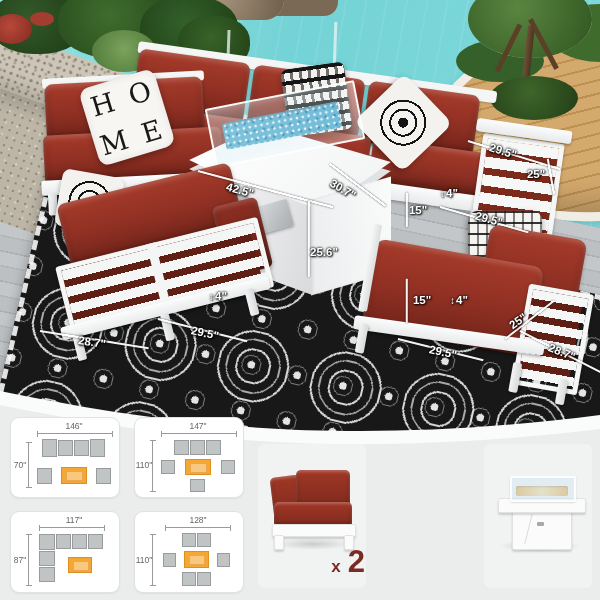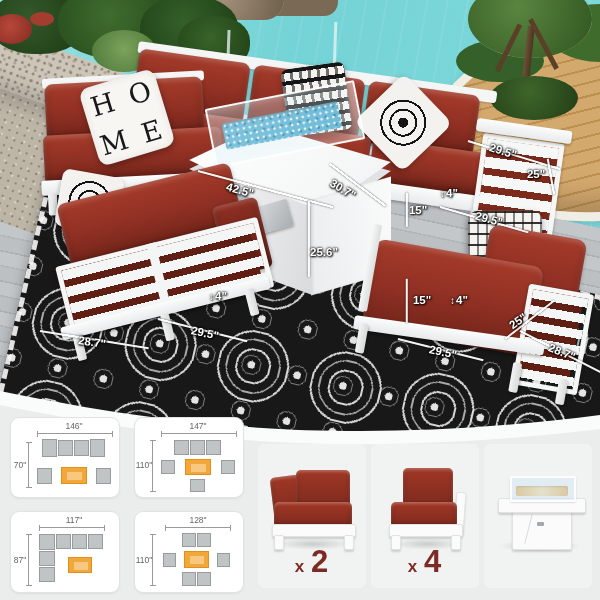--- a/index.html
+++ b/index.html
@@ -25,21 +25,21 @@
   .dh::before,.dh::after{content:"";position:absolute;top:-2.5px;width:1px;height:6px;background:#9a9a9a;}
   .dh::before{left:0}.dh::after{right:0}
   .dv{position:absolute;width:1px;background:#9a9a9a;}
   .dv::before,.dv::after{content:"";position:absolute;left:-2.5px;height:1px;width:6px;background:#9a9a9a;}
   .dv::before{top:0}.dv::after{bottom:0}
   .dlab{position:absolute;font-size:8.5px;color:#666;transform:translate(-50%,-50%);white-space:nowrap;}
   .s{position:absolute;background:#c1c4c5;border:1px solid #999c9d;box-sizing:border-box;}
   .t{position:absolute;background:#f5a733;border:1px solid #dd8f22;box-sizing:border-box;}
   .t::after{content:"";position:absolute;left:16%;top:20%;width:64%;height:56%;background:#f8c87f;border:1px solid #eaa74e;}
   .cell{position:absolute;top:444px;width:108px;height:144px;background:#f1f2f2;border-radius:6px;}
-  .count{position:absolute;bottom:8px;width:100%;text-align:center;color:#7c2b24;}
+  .count{position:absolute;bottom:8px;width:100%;text-align:right;color:#7c2b24;}
   .count .x{font-size:17px;font-weight:600;margin-right:7px;}
   .count .n{font-size:31px;font-weight:800;letter-spacing:1px;}
   .ill{position:absolute;left:8px;top:14px;width:92px;height:92px;}
   .mini-red{position:absolute;background:linear-gradient(180deg,#a03726,#7d2a1d);border-radius:5px;box-shadow:inset 0 2px 3px rgba(255,255,255,.25), inset 0 -4px 5px rgba(0,0,0,.3);}
   .mini-white{position:absolute;background:#fbfbfb;border:1px solid #e1e2e3;border-radius:2px;box-shadow:0 2px 2px rgba(0,0,0,.15);}
   .shadow-e{position:absolute;background:radial-gradient(ellipse at center,rgba(0,0,0,.16),rgba(0,0,0,0) 70%);border-radius:50%;}
   .home-pillow{display:grid;grid-template-columns:1fr 1fr;align-items:center;justify-items:center;
       font-family:"DejaVu Serif",serif;font-size:27px;color:#181818;background:#f8f6f2;border-radius:10px;
       box-shadow:0 3px 6px rgba(0,0,0,.3), inset 0 0 8px rgba(0,0,0,.08);}
 </style>
@@ -296,34 +296,20 @@
       <div class="mini-red" style="left:8px;top:44px;width:78px;height:26px;"></div>
       <div class="mini-white" style="left:6px;top:66px;width:82px;height:11px;"></div>
       <div class="mini-white" style="left:8px;top:77px;width:8px;height:13px;"></div>
       <div class="mini-white" style="left:78px;top:77px;width:8px;height:13px;"></div>
     </div>
     <div class="count">
       <span class="x">x</span><span class="n">2</span>
     </div>
   </div>
 
-  <div class="cell" style="left:371px;">
-    <div class="ill">
-      <div class="shadow-e" style="left:12px;top:80px;width:72px;height:12px;"></div>
-      <div class="mini-white" style="left:76px;top:34px;width:8px;height:40px;transform:rotate(4deg);"></div>
-      <div class="mini-red" style="left:24px;top:10px;width:50px;height:40px;"></div>
-      <div class="mini-red" style="left:12px;top:44px;width:66px;height:26px;"></div>
-      <div class="mini-white" style="left:10px;top:66px;width:72px;height:11px;"></div>
-      <div class="mini-white" style="left:12px;top:77px;width:8px;height:13px;"></div>
-      <div class="mini-white" style="left:72px;top:77px;width:8px;height:13px;"></div>
-    </div>
-    <div class="count">
-      <span class="x">x</span><span class="n">4</span>
-    </div>
-  </div>
 
   <div class="cell" style="left:484px;">
     <div class="ill">
       <div class="shadow-e" style="left:6px;top:82px;width:84px;height:12px;"></div>
       <div class="mini-white" style="left:20px;top:52px;width:58px;height:38px;"></div>
       <div class="abs" style="left:45px;top:64px;width:7px;height:4px;background:#a6a9ab;border-radius:1px;"></div>
       <div class="abs" style="left:36px;top:56px;width:1px;height:30px;background:#d9dadb;transform:rotate(14deg);"></div>
       <div class="mini-white" style="left:6px;top:40px;width:86px;height:13px;"></div>
       <div class="abs" style="left:24px;top:28px;width:52px;height:10px;border-radius:2px;
                   background:linear-gradient(90deg,#e7b260,#f4dcab 50%,#e7b260);

